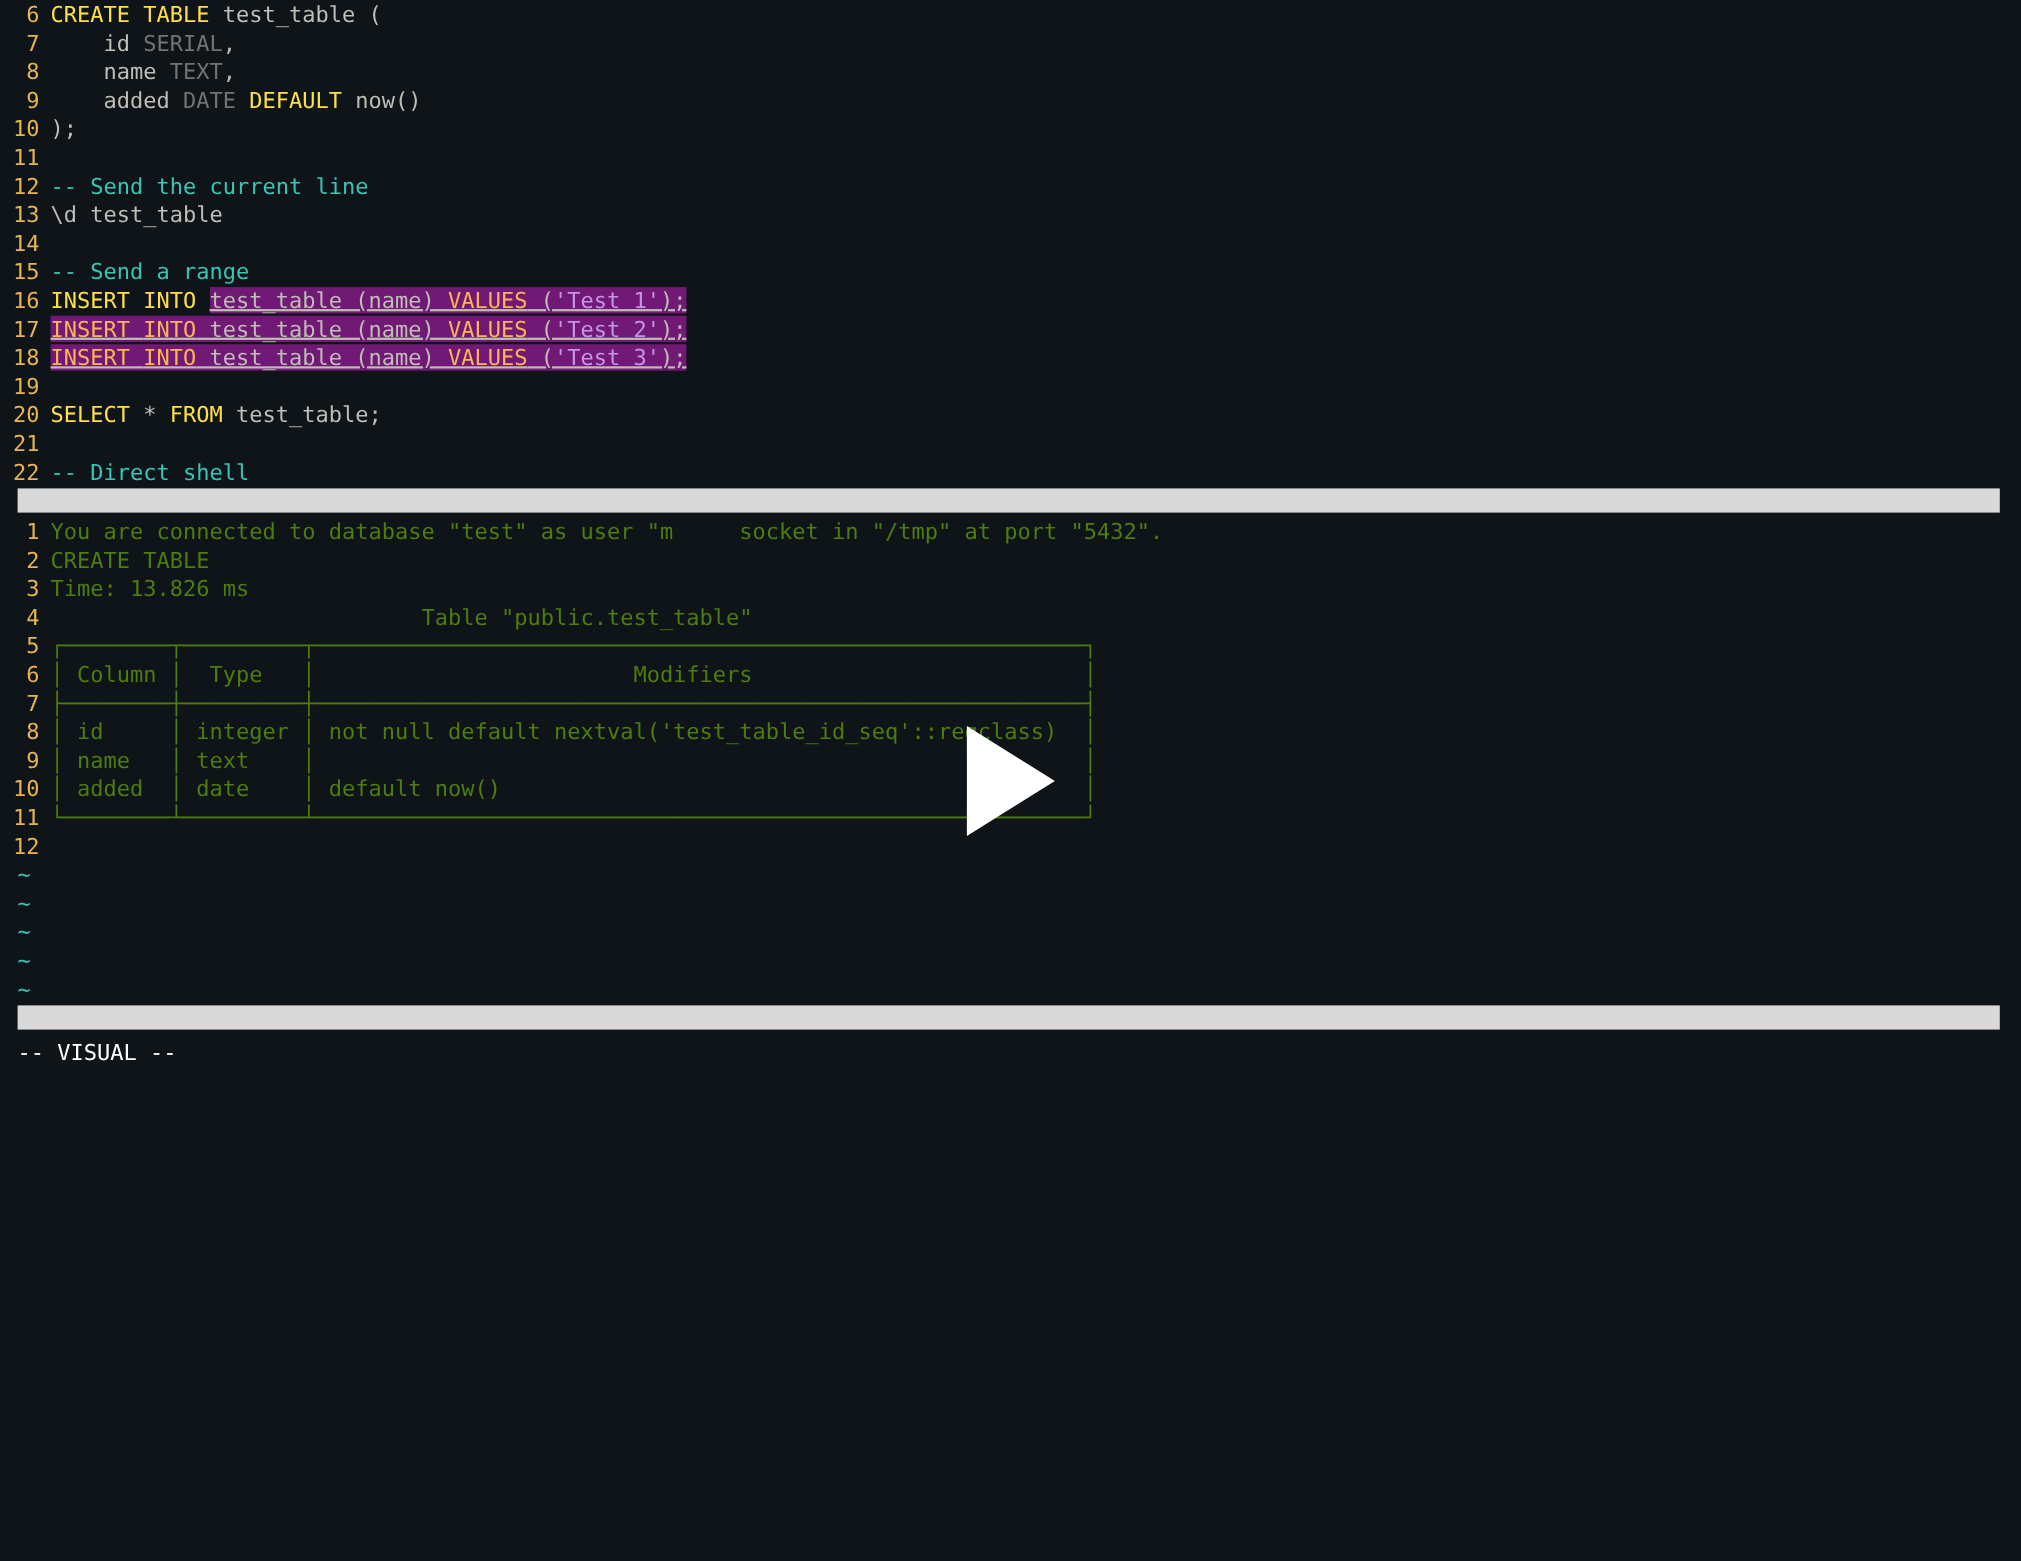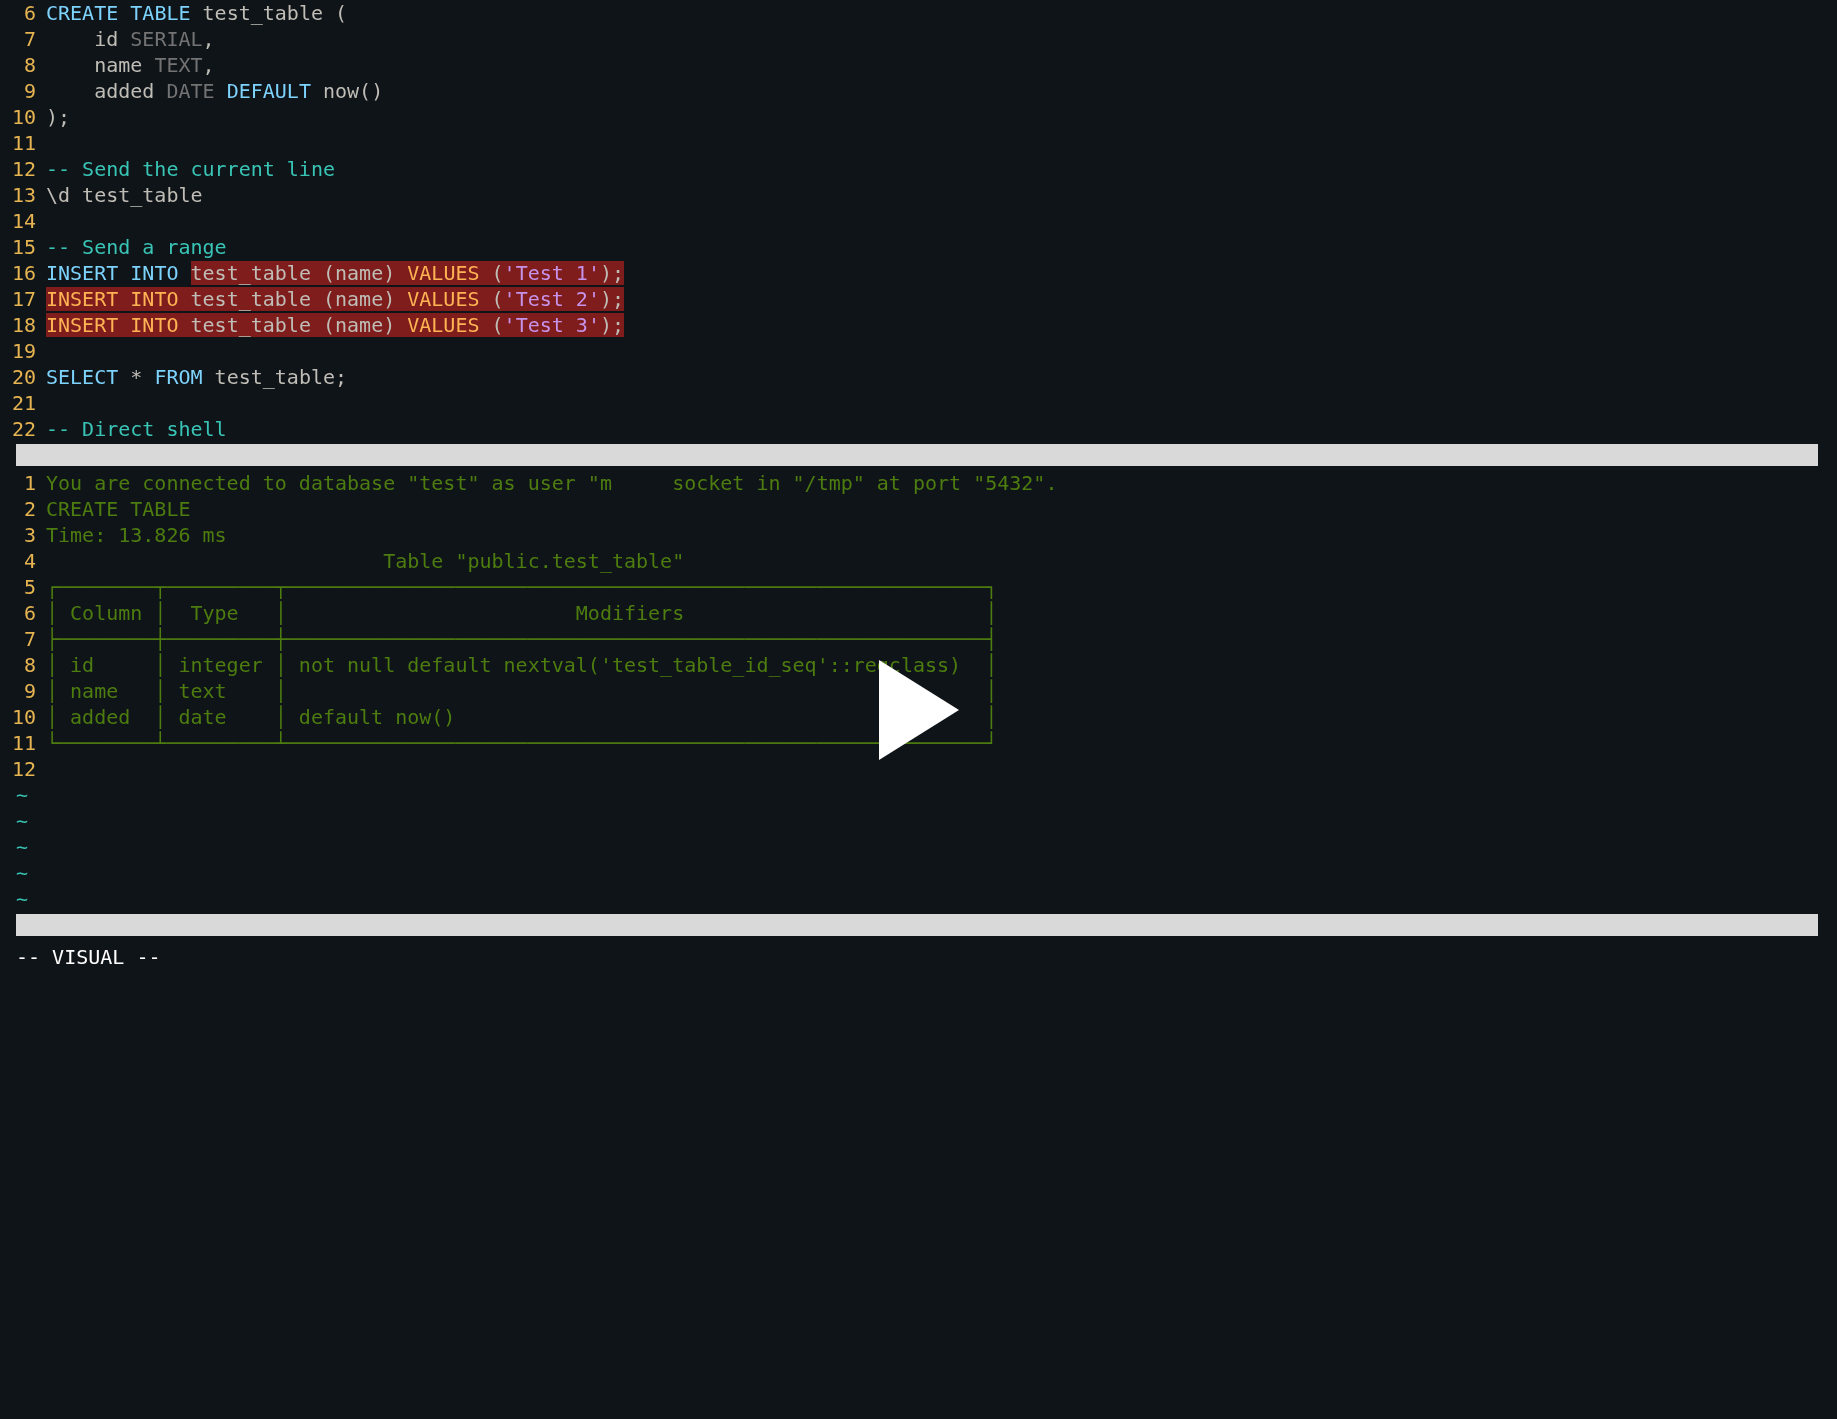--- a/index.html
+++ b/index.html
@@ -25,29 +25,30 @@
     width: 46px;
     text-align: right;
     padding-right: 10px;
     color: #e6b450;
     flex-shrink: 0;
   }
   .code {
     flex: 1;
     white-space: pre;
   }
-  .kw { color: #7dd3fc; }       
+  .kw { color: #fde047; }       
   .type { color: #737373; }     
   .comment { color: #39c5b6; text-align: right; }  
   .str { color: #c792ea; }      
   .default { color: #bfbdb6; }
 
   .sel {
-    background: #7f1d1d;
+    background: #701a75;
     color: #bfbdb6;
+    text-decoration: underline;
   }
   .sel .kw { color: #ffb454; }
   .sel .str { color: #c792ea; }
 
   .split-bar {
     background: #d9d9d9;
     height: 22px;
     margin: 2px 0 4px 16px;
     width: 1802px;
   }

